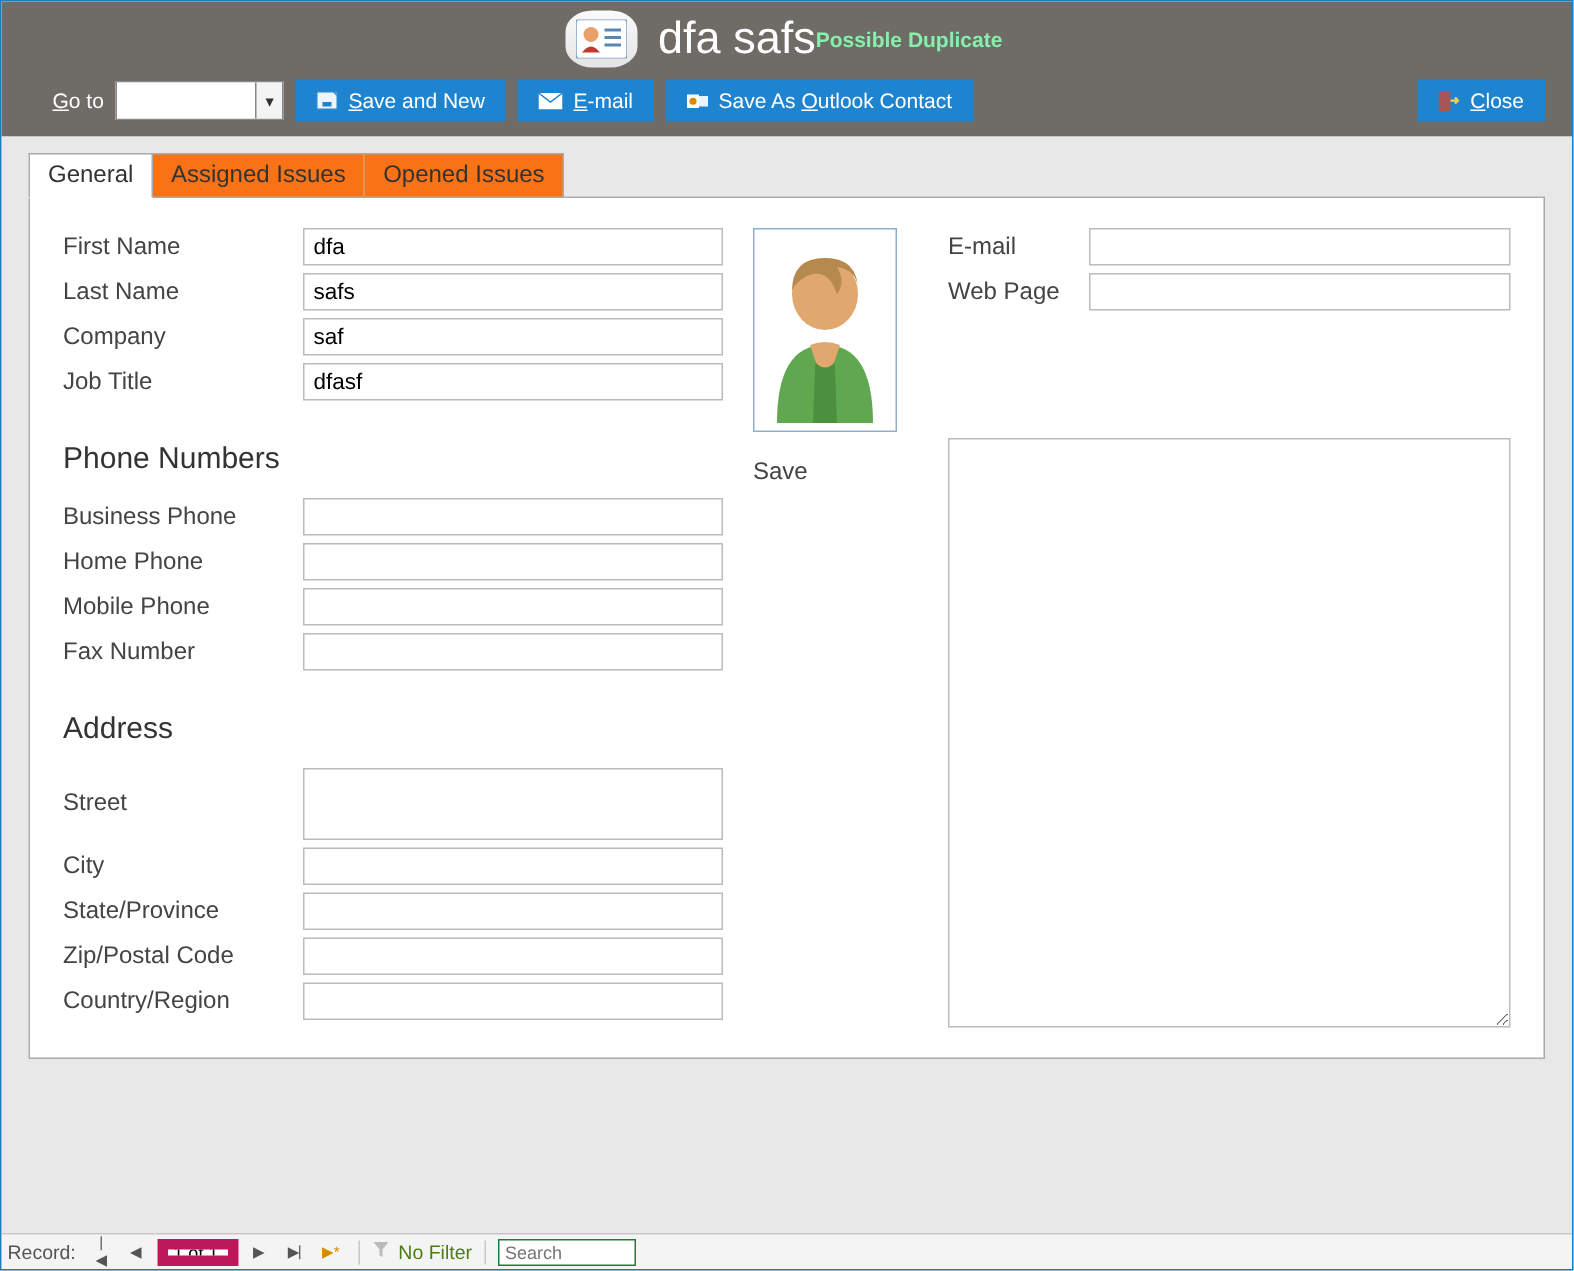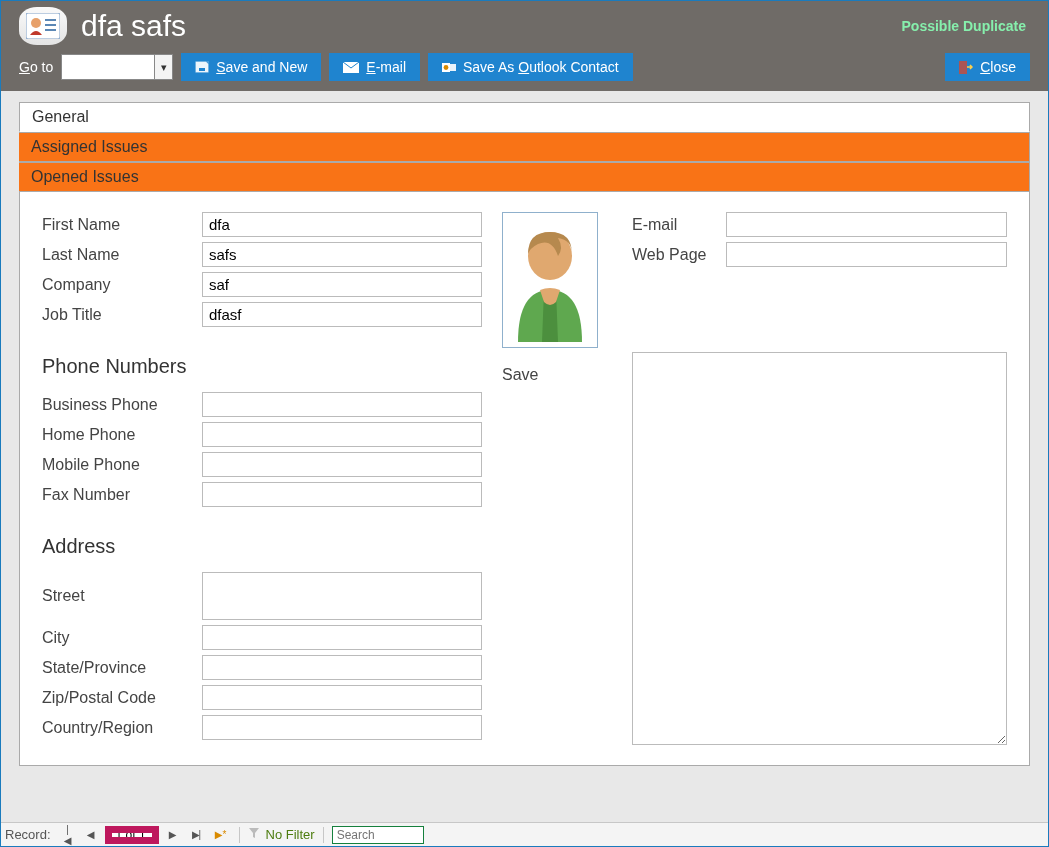--- a/index.html
+++ b/index.html
@@ -1,38 +1,38 @@
 <!DOCTYPE html>
 <html><head>
 <meta charset="utf-8">
 <style>
   * { box-sizing: border-box; }
   html, body { margin:0; padding:0; font-family: "Segoe UI", Tahoma, Arial, sans-serif; font-size:14px; color:#333; }
   body { width:1049px; height:847px; border:1px solid #1a7bbd; background:#e8e8e8; display:flex; flex-direction:column; }
   
   .header { background:#6f6b67; color:#fff; padding:6px 18px 10px 18px; }
-  .header-top { display:flex; align-items:center; justify-content:space-between; }
+  .header-top { display:flex; align-items:center; justify-content:center; }
   .title-wrap { display:flex; align-items:center; gap:14px; }
   .app-icon { width:48px; height:38px; background: linear-gradient(#fafafa,#e4e4e4); border-radius:18px/14px; display:flex; align-items:center; justify-content:center; }
   .app-icon svg { display:block; }
   .title { font-size:30px; font-weight:300; }
   .dup { color:#86efac; font-weight:bold; font-size:14px; padding-right:4px; }
-  .header-bar { display:flex; align-items:center; gap:8px; margin-top:8px; }
+  .header-bar { display:flex; align-items:center; gap:8px; margin-top:8px;margin-left:16px; }
   .goto-label { color:#fff; }
   .goto-label .ul { text-decoration: underline; }
   .goto-select { display:flex; border:1px solid #888; background:#fff; height:26px; }
   .goto-select input { border:none; width:92px; padding:2px 4px; font-size:14px; outline:none; }
   .goto-select .arrow { width:18px; border-left:1px solid #888; display:flex; align-items:center; justify-content:center; font-size:11px; color:#333; background:#f4f4f4; }
   .btn { background:#1f84cf; color:#fff; border:none; height:28px; padding:0 14px; font-size:14px; display:flex; align-items:center; gap:7px; cursor:pointer; }
   .btn .ul { text-decoration: underline; }
   .btn .ic { display:inline-flex; }
   .header-bar .spacer { flex:1; }
   
   .content { flex:1; padding:10px 18px 0 18px; background:#e8e8e8; display:flex; flex-direction:column; }
-  .tabs { display:flex; position:relative; top:1px;flex-direction:column; }
+  .tabs { display:flex; position:relative; top:1px; }
   .tab { background:#fff; border:1px solid #aaa; padding:5px 12px; font-size:16px; color:#333; cursor:pointer; }
   .tab + .tab { border-left:none; }
   .tab.active { border-bottom:1px solid #fff; }
   .tab.inactive { background:#f97316; }
   .panel { border:1px solid #aaa; background:#fff; flex:1; padding:20px 22px; display:flex; gap:20px; max-height:625px; }
   .col-left { width:440px; }
   .field-row { display:flex; align-items:center; margin-bottom:5px; }
   .field-row label { width:160px; font-size:16px; color:#444; }
   .field-row .inp { flex:1; height:25px; border:1px solid #bbb; padding:2px 6px; font-size:15px; outline:none; }
   .field-row textarea.inp { height:48px; resize:none; }

